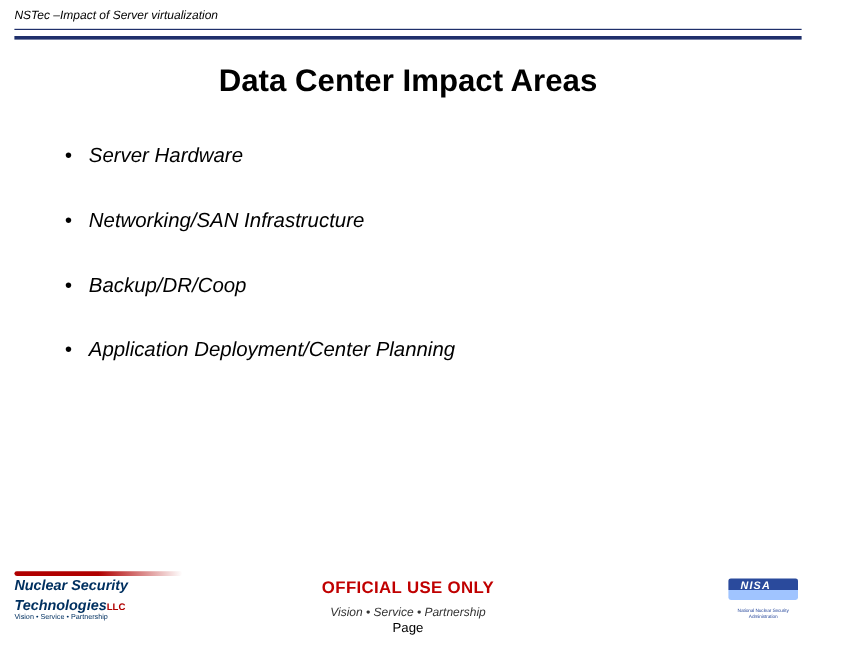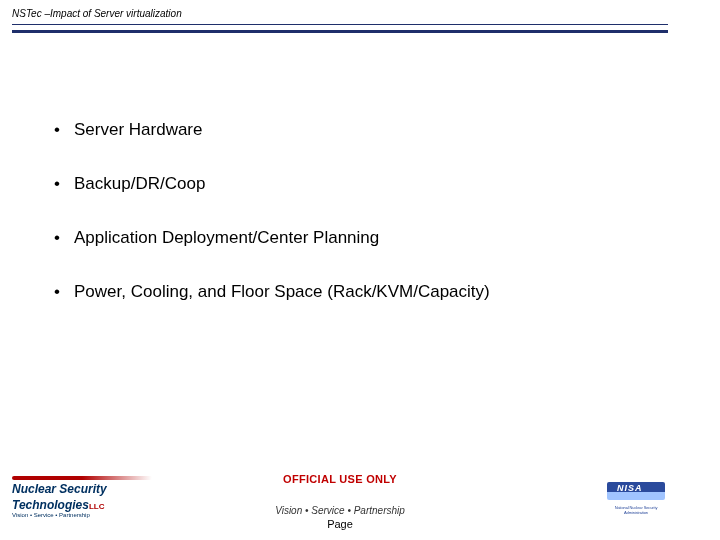--- a/index.html
+++ b/index.html
@@ -43,20 +43,21 @@
     right: 0;
     text-align: center;
     font-size: 26px;
     font-weight: bold;
   }
   .content {
     position: absolute;
     top: 120px;
     left: 50px;
     right: 24px;
+    font-style: italic;
   }
   ul.bullets {
     list-style: none;
     padding: 0;
     margin: 0;
   }
   ul.bullets li {
     position: relative;
     padding-left: 24px;
     font-size: 17px;
@@ -70,25 +71,25 @@
     font-size: 17px;
   }
   .footer {
     position: absolute;
     bottom: 10px;
     left: 0;
     right: 0;
     text-align: center;
   }
   .footer-official {
-    font-size: 11px;
+    font-size: 14px;
     font-weight: bold;
     color: #c00000;
     letter-spacing: 0.3px;
-    margin-bottom: 20px;
+    margin-bottom: 8px;
     text-align: center;
   }
   .footer-tag {
     font-size: 10px;
     font-style: italic;
     color: #333;
     margin-bottom: 2px;
   }
   .footer-page {
     font-size: 11px;
@@ -160,27 +161,28 @@
   }
 </style>
 </head>
 <body>
 
 <div class="slide">
 
   <div class="header-text">NSTec –Impact of Server virtualization</div>
   <div class="header-rule"></div>
 
+  <div class="title">Data Center Impact Areas</div>
 
   <div class="content">
     <ul class="bullets">
       <li>Server Hardware</li>
+      <li>Networking/SAN Infrastructure</li>
       <li>Backup/DR/Coop</li>
       <li>Application Deployment/Center Planning</li>
-      <li>Power, Cooling, and Floor Space (Rack/KVM/Capacity)</li>
     </ul>
   </div>
 
   <div class="logo-left">
     <div class="swoosh"></div>
     <span class="nst">Nuclear Security Technologies</span><span class="llc">LLC</span>
     <span class="sub">Vision • Service • Partnership</span>
   </div>
 
   <div class="logo-right">

